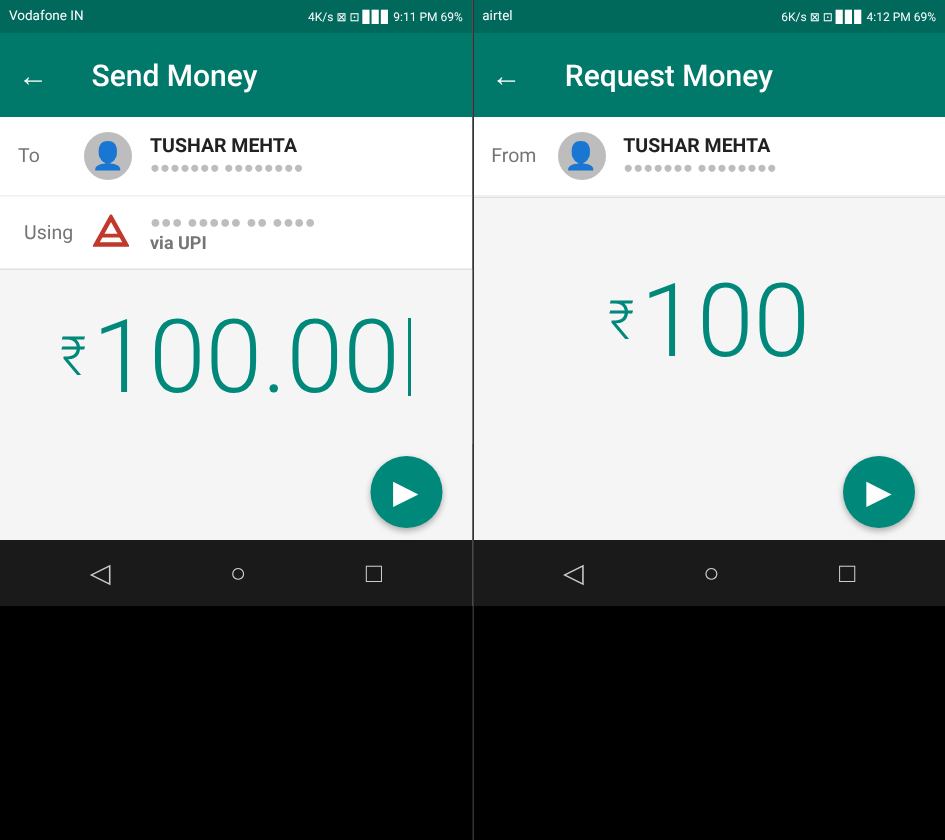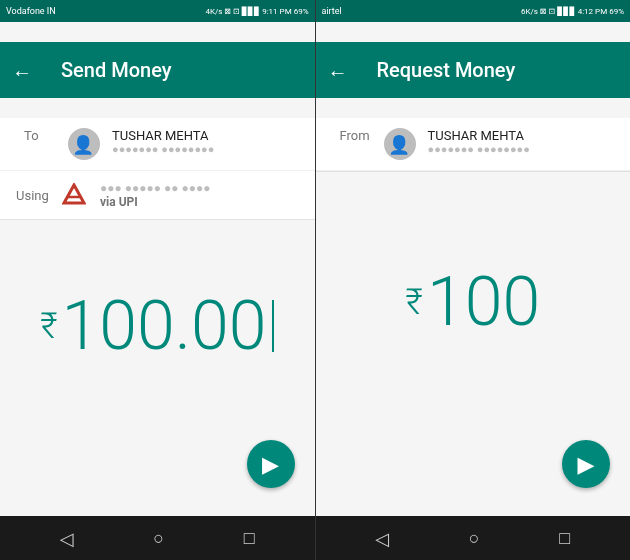--- a/index.html
+++ b/index.html
@@ -8,26 +8,25 @@
       height: 560px;
       display: flex;
       flex-direction: row;
       font-family: 'Roboto', Arial, sans-serif;
       background: #000;
       overflow: hidden;
     }
 
     .phone-screen {
       width: 315px;
-      height: 560px;
+      height: 404px;
       display: flex;
       flex-direction: column;
       background: #f5f5f5;
       overflow: hidden;
-      gap: 20px;
     }
 
     
     .status-bar {
       height: 22px;
       background: #00695c;
       display: flex;
       align-items: center;
       justify-content: space-between;
       padding: 0 6px;
@@ -58,22 +57,22 @@
       margin-left: 13px;
     }
 
     
     .info-section {
       background: #fff;
       border-bottom: 1px solid #e0e0e0;
     }
     .info-row {
       display: flex;
-      align-items: flex-start;
-      padding: 10px 24px;
+      align-items: center;
+      padding: 10px 12px;
       gap: 12px;
       border-bottom: 1px solid #f0f0f0;
     }
     .info-label {
       font-size: 13px;
       color: #757575;
       width: 32px;
       flex-shrink: 0;
     }
     .contact-avatar {
@@ -81,21 +80,21 @@
       height: 32px;
       border-radius: 50%;
       background: #bdbdbd;
       display: flex;
       align-items: center;
       justify-content: center;
       flex-shrink: 0;
     }
     .avatar-icon { font-size: 18px; color: #fff; }
     .contact-info { display: flex; flex-direction: column; }
-    .contact-name { font-size: 13px; font-weight: 400; color: #212121; }
+    .contact-name { font-size: 13px; font-weight: 700; color: #212121; }
     .contact-sub { font-size: 11px; color: #bdbdbd; }
 
     
     .using-row {
       display: flex;
       align-items: center;
       padding: 10px 16px;
       gap: 12px;
     }
     .bank-logo {

